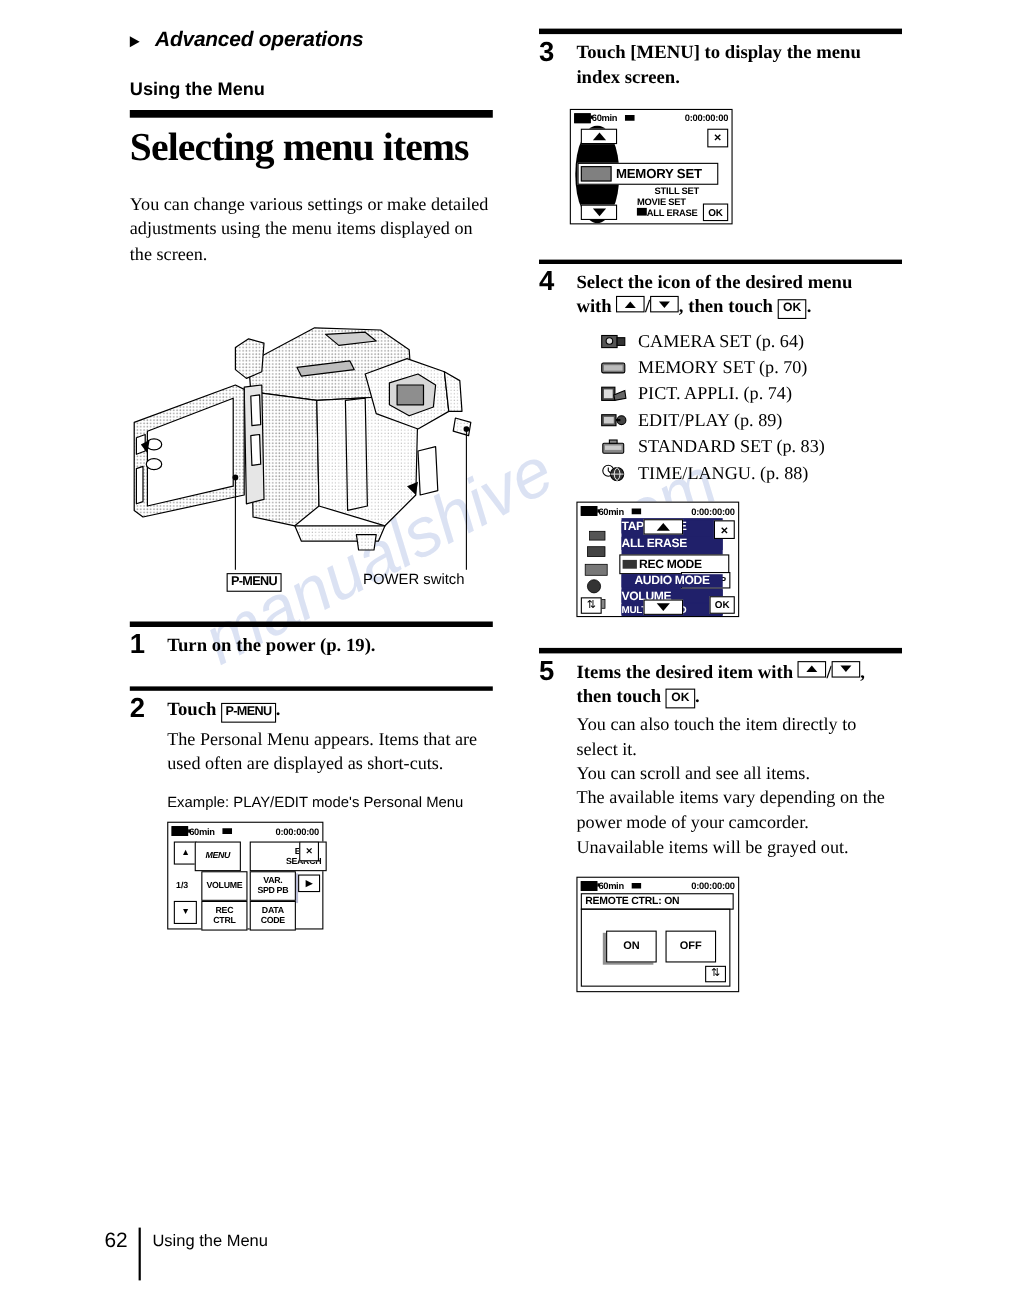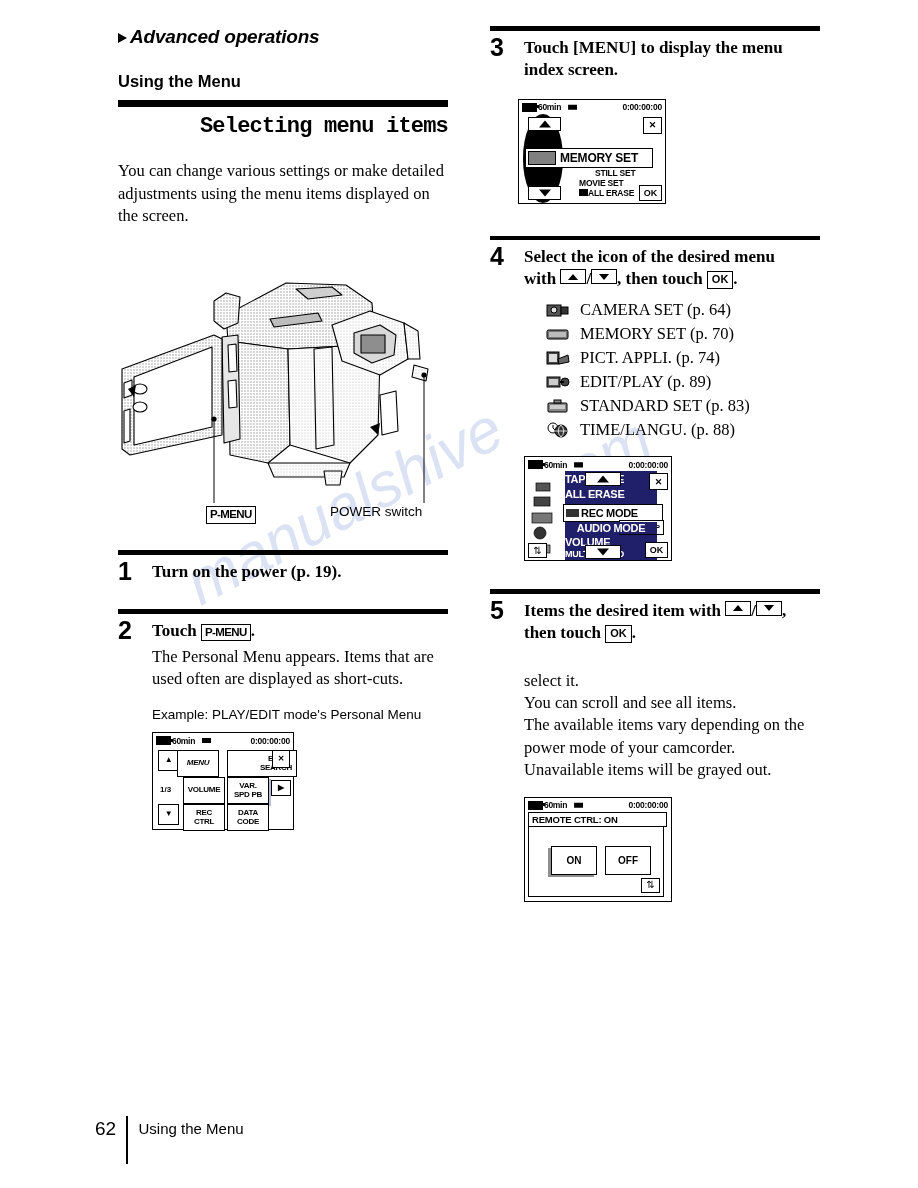--- a/index.html
+++ b/index.html
@@ -36,21 +36,21 @@
 
   
   .chapter-head {
     font-family: "Liberation Sans", sans-serif;
     font-weight: bold;
     font-style: italic;
     font-size: 19px;
     letter-spacing: -0.2px;
     display: flex;
     align-items: center;
-    gap: 3px;
+    gap: 14px;
     margin: 0 0 24px 0;
   }
   .tri-right {
     width: 0; height: 0;
     border-left: 9px solid #000;
     border-top: 5.5px solid transparent;
     border-bottom: 5.5px solid transparent;
     display: inline-block;
     position: relative;
     top: 1px;
@@ -61,27 +61,26 @@
     font-size: 16.5px;
     margin: 0 0 9px 0;
   }
   .rule-thick {
     height: 7px;
     background: #000;
     width: 100%;
     margin-bottom: 8px;
   }
   .title-big {
-    font-family: Liberation Mono, monospace;
-    font-weight: bold;
-    font-size: 22px;
+    font-family: Liberation Serif, serif;
+    font-weight: bold;
+    font-size: 36px;
     letter-spacing: -0.8px;
     margin: 0 0 22px 0;
     line-height: 1.05;
-    text-align: right;
   }
   .intro {
     font-size: 16.5px;
     line-height: 1.36;
     margin: 0;
   }
 
   
   .cam-wrap {
     position: relative;
@@ -809,21 +808,21 @@
       <div class="step-rule"></div>
       <div class="step">
         <span class="step-num">5</span>
         <p class="step-head">
           <span>Items the desired item with</span>
           <span class="chip-arrow up"></span><span>/</span><span class="chip-arrow down"></span><span>,</span><br>
           <span>then touch</span>
           <span class="chip-box">OK</span><span>.</span>
         </p>
         <p class="step-body">
-          <br>
+          <span>You can also touch the item directly to</span><br>
           <span>select it.</span><br>
           <span>You can scroll and see all items.</span><br>
           <span>The available items vary depending on the</span><br>
           <span>power mode of your camcorder.</span><br>
           <span>Unavailable items will be grayed out.</span>
         </p>
 
         <div class="lcd lcd-rc" style="margin:16px 0 0 0;">
           <div class="lcd-status">
             <span class="batt"></span>

